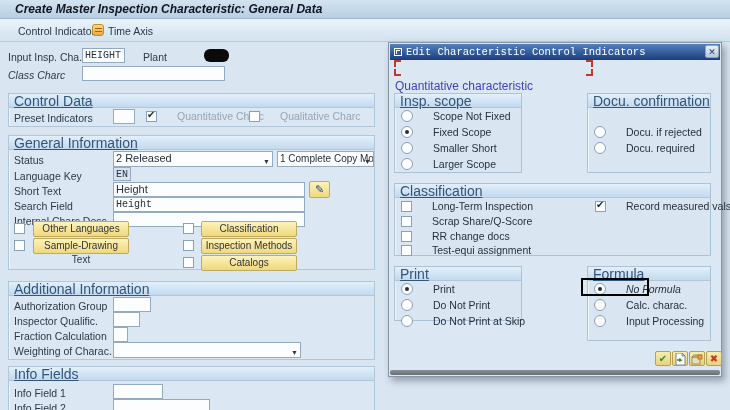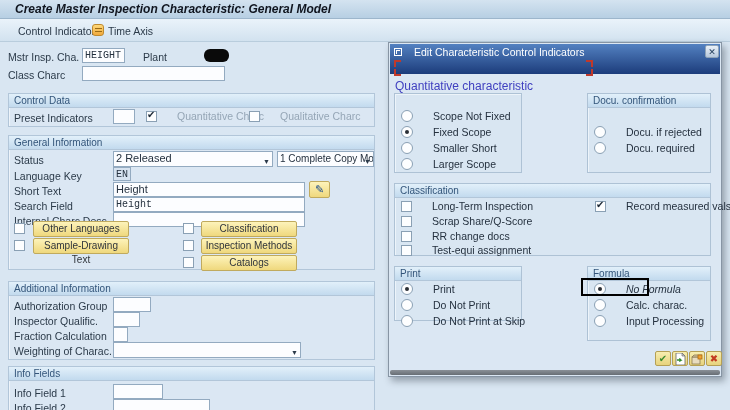--- a/index.html
+++ b/index.html
@@ -10,42 +10,42 @@
     font-family:"Liberation Sans", sans-serif; font-size:11px;
   }
   .lbl { position:absolute; white-space:nowrap; font-size:10.5px; color:#2b3a49; }
   .inp { position:absolute; background:#fcfdff; border:1px solid #93aac0; height:15px;
          font-size:11px; line-height:13px; padding:0 2px; overflow:hidden; white-space:nowrap; }
   .mono { font-family:"Liberation Mono", monospace; font-size:10px; }
   .ddl  { padding-right:13px; }
   .arr  { position:absolute; right:2px; top:3px; font-size:7px; color:#2b3a49; }
   .sect { position:absolute; border:1px solid #b2c6d9; background:#dbe7f3;
           box-shadow:inset 1px 1px 0 #eef4fa; }
-  .shead{ height:14px; line-height:14px; padding-left:5px; color:#33557a; font-size:10px;
-          background:linear-gradient(#e2f0fa,#c2daee); border-bottom:1px solid #b2c6d9; }
+  .shead{ height:14px; line-height:14px; padding-left:5px; color:#33557a; font-size:14px;
+          background:linear-gradient(#e2f0fa,#c2daee); border-bottom:1px solid #b2c6d9;text-decoration:underline; }
   .frow { position:absolute; display:flex; align-items:center; gap:20px; white-space:nowrap; font-size:10.5px;text-align:right; }
   .cbbox{ width:11px; height:11px; border:1px solid #8aa0b4; background:#fdfeff; flex:none; position:relative; }
   .cbbox.on::after{ content:"\2714"; position:absolute; left:0px; top:-3px; font-size:10px; color:#1c2836; }
   .radio{ width:12px; height:12px; border:1px solid #8aa0b4; border-radius:50%; background:#fdfeff; flex:none; position:relative; }
   .radio.on::after{ content:""; position:absolute; left:3px; top:3px; width:4px; height:4px; border-radius:50%; background:#2a2f35; }
   .gray { color:#95a6b6; }
   .ybtn { position:absolute; height:16px; line-height:14px; text-align:center; font-size:10px;
           color:#30353b; background:linear-gradient(#fdf3ba,#efd87d); border:1px solid #c0aa5e; border-radius:2px; cursor:default; }
   .titlebar { position:absolute; left:0; top:0; width:730px; height:19px;
           background:linear-gradient(#d4e3f0,#b7cfe3); border-bottom:1px solid #9db6cc;
           font-size:12px; font-weight:bold; font-style:italic; color:#10151f; line-height:19px; padding-left:15px; }
   .toolbar { position:absolute; left:0; top:19px; width:730px; height:23px;
           background:linear-gradient(#eaf3fa,#d2e2ef); border-bottom:1px solid #b9cddd; }
   .tbtn { position:absolute; top:4px; height:16px; line-height:16px; font-size:10.5px; color:#2b3a49; cursor:default; }
   .blob { position:absolute; background:#0a0a0a; border-radius:6px; }
   
   #dialog { position:absolute; left:388px; top:42px; width:334px; height:335px;
           background:#dbe7f3; border:1px solid #8795a4; box-shadow:3px 4px 7px rgba(40,50,60,.4); }
-  .dlgtitle { position:absolute; left:1px; top:1px; right:1px; height:30px; color:#fff;
-          background:linear-gradient(#5381c1,#1c3c7b); line-height:16px; font-size:10.5px; padding-left:24px; }
+  .dlgtitle { position:absolute; left:1px; top:1px; right:1px; height:16px; color:#fff;
+          background:linear-gradient(#5381c1,#1c3c7b); line-height:16px; font-size:10.5px; padding-left:16px;font-family:Liberation Mono, monospace; }
   .dlgicon { position:absolute; left:4px; top:4px; width:8px; height:8px; border:1px solid #fff; background:transparent; }
   .dlgicon::after { content:""; position:absolute; left:1px; top:1px; width:3px; height:3px; border-left:1px solid #fff; border-top:1px solid #fff; }
   .dlgclose { position:absolute; right:2px; top:2px; width:14px; height:13px; text-align:center; line-height:12px;
           font-size:9px; color:#27415f; background:linear-gradient(#eaf1f8,#b7c8dc); border:1px solid #8fa3b8; border-radius:2px; cursor:default; }
   .grp { position:absolute; border:1px solid #aec2d5; background:#d9e6f2; box-shadow:inset 1px 1px 0 #edf4fa; }
   .mk { position:absolute; width:7px; height:7px; }
   .mk.tl { border-left:2px solid #c0392b; border-top:2px solid #c0392b; }
   .mk.bl { border-left:2px solid #c0392b; border-bottom:2px solid #c0392b; }
   .mk.tr { border-right:2px solid #c0392b; border-top:2px solid #c0392b; }
   .mk.br { border-right:2px solid #c0392b; border-bottom:2px solid #c0392b; }
@@ -57,33 +57,33 @@
           background:linear-gradient(#8a9097,#686e74); border-radius:2px; }
   .editbtn { position:absolute; width:21px; height:17px; text-align:center; line-height:15px; font-size:11px; color:#1f4e8c;
           background:linear-gradient(#fdf3ba,#efd87d); border:1px solid #c0aa5e; border-radius:2px; cursor:default; }
   .taicon { position:absolute; width:12px; height:12px; border-radius:3px; border:1px solid #c08a2e;
           background:linear-gradient(#ffd97a,#f0a93c); }
   .taicon::after{ content:""; position:absolute; left:2px; top:3px; width:7px; height:1px; background:#9a6a14; box-shadow:0 3px 0 #9a6a14; }
 </style>
 </head>
 <body>
 
-<div class="titlebar">Create Master Inspection Characteristic: General Model</div>
+<div class="titlebar">Create Master Inspection Characteristic: General Data</div>
 
 <div class="toolbar">
   <span class="tbtn" style="left:18px;">Control Indicators</span>
   <span class="taicon" style="left:92px; top:5px;"></span>
   <span class="tbtn" style="left:108px;">Time Axis</span>
 </div>
 
-<span class="lbl" style="left:8px; top:51px;">Mstr Insp. Cha.</span>
+<span class="lbl" style="left:8px; top:51px;">Input Insp. Cha.</span>
 <div class="inp mono" style="left:82px; top:48px; width:43px;">HEIGHT</div>
 <span class="lbl" style="left:143px; top:51px;">Plant</span>
 <div class="blob" style="left:204px; top:49px; width:25px; height:13px;"></div>
-<span class="lbl" style="left:8px; top:69px;">Class Charc</span>
+<span class="lbl" style="left:8px; top:69px;font-style:italic;">Class Charc</span>
 <div class="inp" style="left:82px; top:66px; width:143px;"></div>
 
 <div class="sect" style="left:8px; top:93px; width:367px; height:34px;">
   <div class="shead">Control Data</div>
   <span class="lbl" style="left:5px; top:18px;">Preset Indicators</span>
   <div class="inp" style="left:104px; top:15px; width:22px;"></div>
   <div class="frow" style="left:137px; top:16px;">
     <span class="cbbox on"></span>
     <span class="gray">Quantitative Charc</span>
   </div>
@@ -169,20 +169,21 @@
   <div class="dlgclose"><span>✕</span></div>
 
   <span class="mk tl" style="left:5px; top:17px;"></span>
   <span class="mk bl" style="left:5px; top:26px;"></span>
   <span class="mk tr" style="left:197px; top:17px;"></span>
   <span class="mk br" style="left:197px; top:26px;"></span>
 
   <span class="subtitle" style="left:6px; top:36px;">Quantitative characteristic</span>
 
   <div class="grp" style="left:5px; top:50px; width:128px; height:80px;">
+    <div class="shead">Insp. scope</div>
     <div class="frow" style="left:6px; top:16px;">
       <span class="radio"></span>
       <span>Scope Not Fixed</span>
     </div>
     <div class="frow" style="left:6px; top:32px;">
       <span class="radio on"></span>
       <span>Fixed Scope</span>
     </div>
     <div class="frow" style="left:6px; top:48px;">
       <span class="radio"></span>

